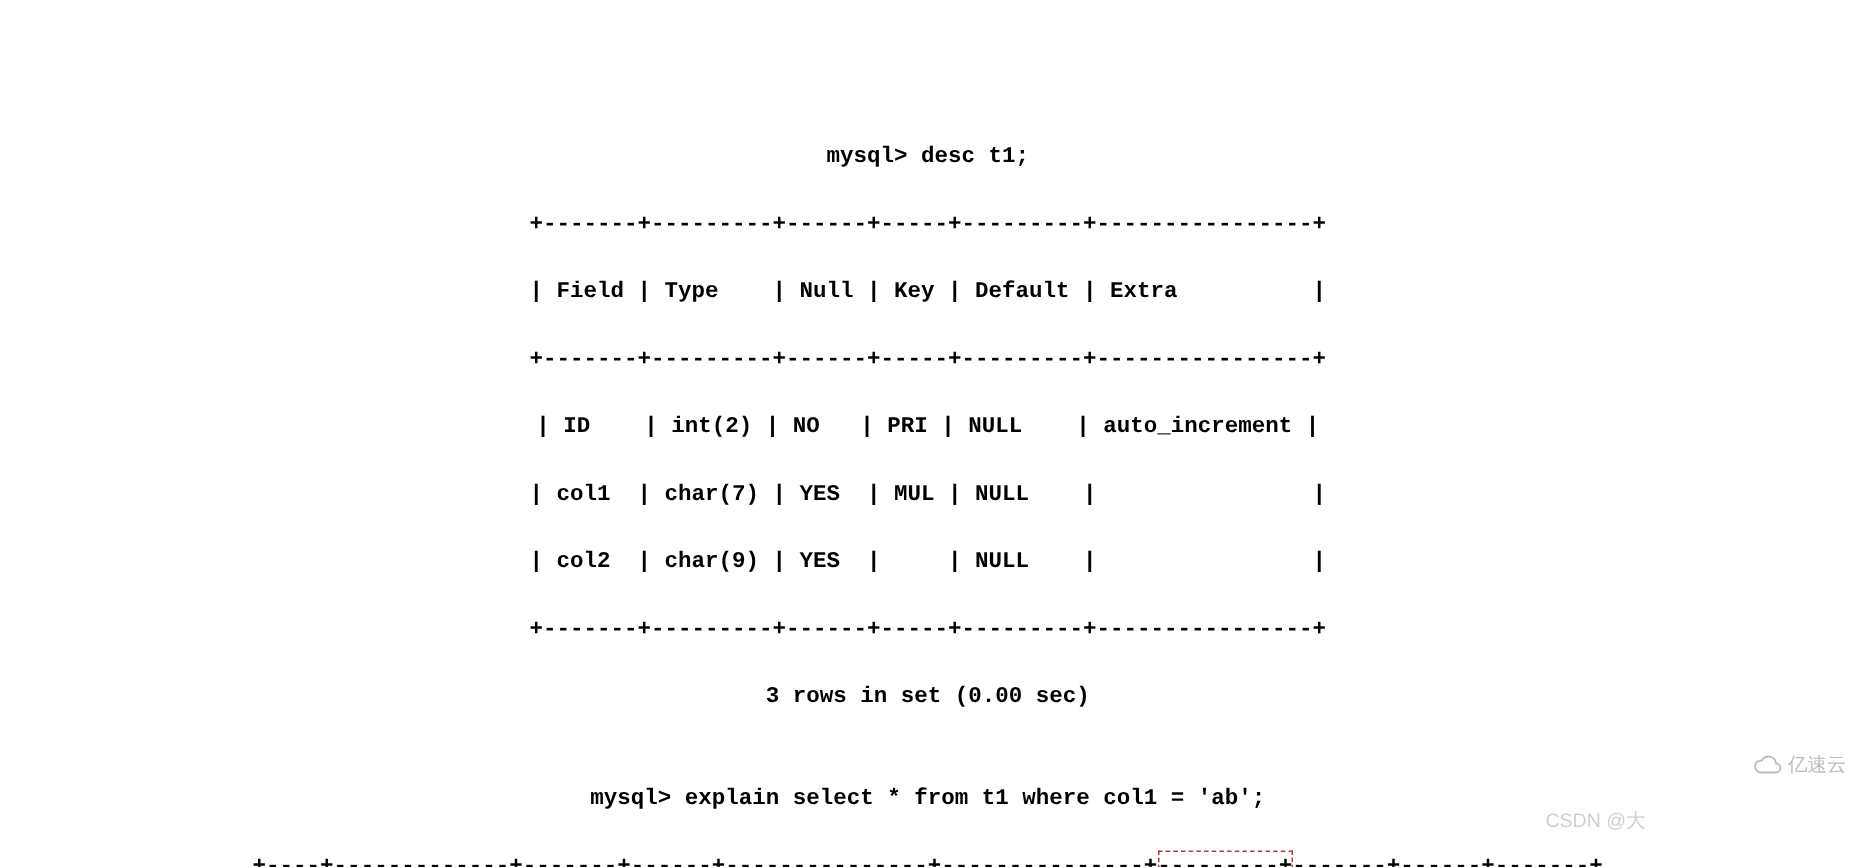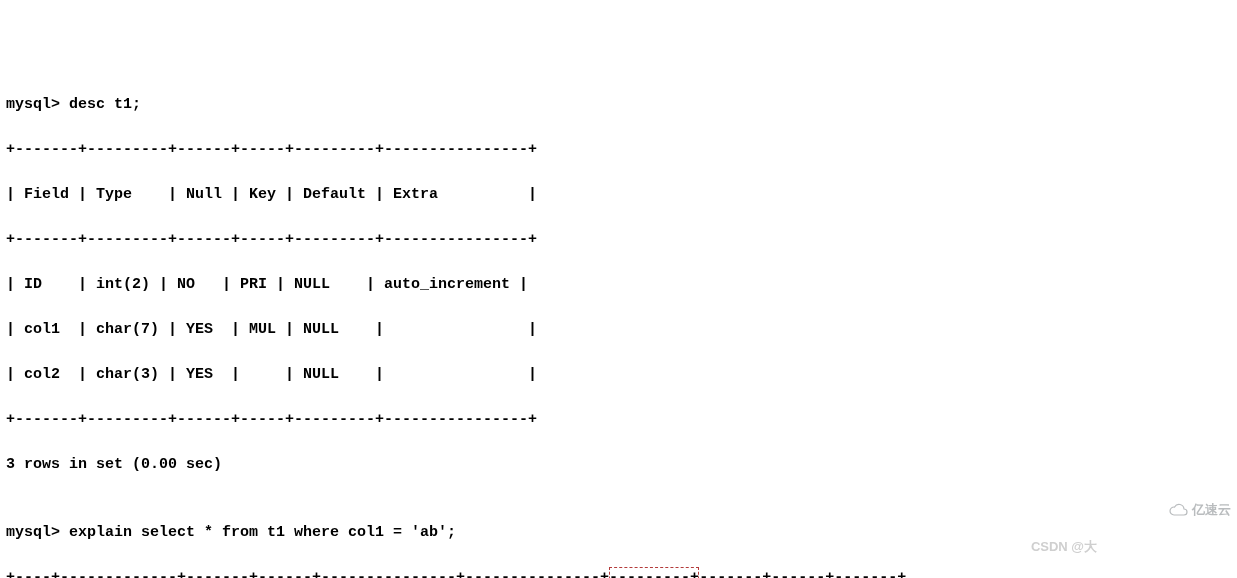--- a/index.html
+++ b/index.html
@@ -11,63 +11,63 @@
     font-weight: bold;
     color: #000;
     line-height: 1.5;
     white-space: pre;
     width: 1237px;
     height: 578px;
     box-sizing: border-box;
     overflow: hidden;
     position: relative;
   }
-  .line { white-space: pre; }
+  .line { white-space: pre; text-align: center; }
   .hl {
     display: inline-block;
     outline: 1px dashed #b33a3a;
     outline-offset: -1px;
     padding: 0;
   }
   .watermark-right {
     position: absolute;
     right: 6px;
     bottom: 22px;
     color: #b9bcbe;
     font-size: 13px;
-    font-weight: bold;
+    font-weight: normal;
     font-family: sans-serif;
     display: flex;
     align-items: center;
     gap: 4px;
     text-align: center;
   }
   .watermark-center {
     position: absolute;
     right: 140px;
     bottom: 22px;
     color: #cfcfcf;
     font-size: 13px;
-    font-weight: bold;
+    font-weight: normal;
     font-family: sans-serif;
   }
   .cloud-icon svg { display: block; }
 </style>
 </head>
 <body>
 
 
 
 <div class="line">mysql&gt; desc t1;</div>
 <div class="line">+-------+---------+------+-----+---------+----------------+</div>
 <div class="line">| Field | Type    | Null | Key | Default | Extra          |</div>
 <div class="line">+-------+---------+------+-----+---------+----------------+</div>
 <div class="line">| ID    | int(2) | NO   | PRI | NULL    | auto_increment |</div>
 <div class="line">| col1  | char(7) | YES  | MUL | NULL    |                |</div>
-<div class="line">| col2  | char(3) | YES  |     | NULL    |                |</div>
+<div class="line">| col2  | char(9) | YES  |     | NULL    |                |</div>
 <div class="line">+-------+---------+------+-----+---------+----------------+</div>
 <div class="line">3 rows in set (0.00 sec)</div>
 <div class="line"></div>
 <div class="line">mysql&gt; explain select * from t1 where col1 = 'ab';</div>
 <div class="line"><span>+----+-------------+-------+------+---------------+---------------+</span><span class="hl">---------+</span><span>-------+------+-------+</span></div>
 
 
 
 
 

